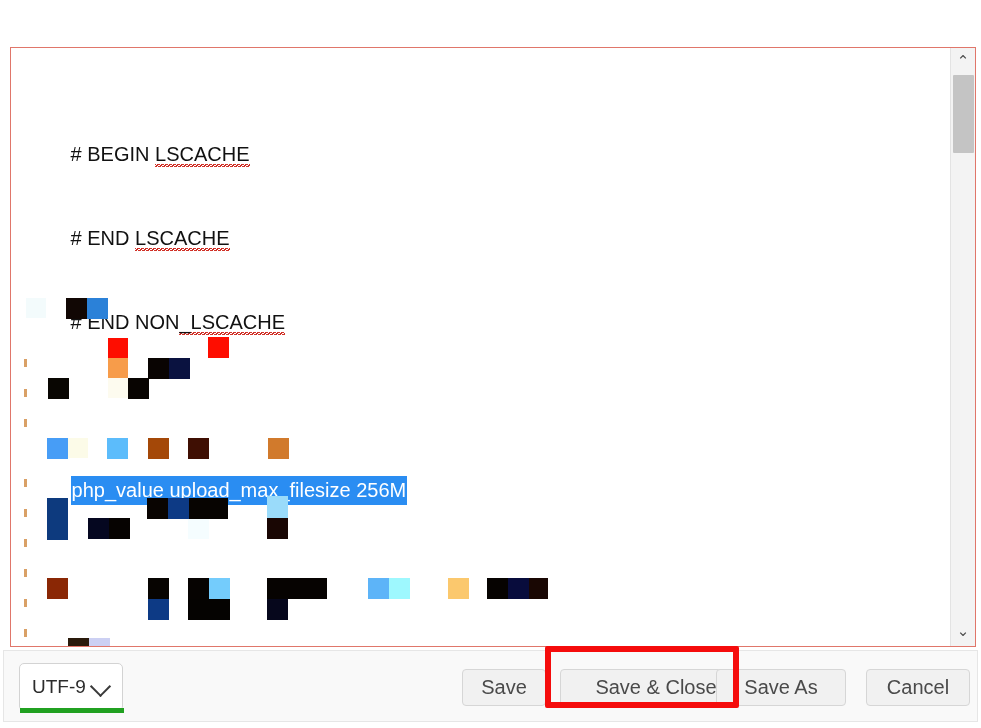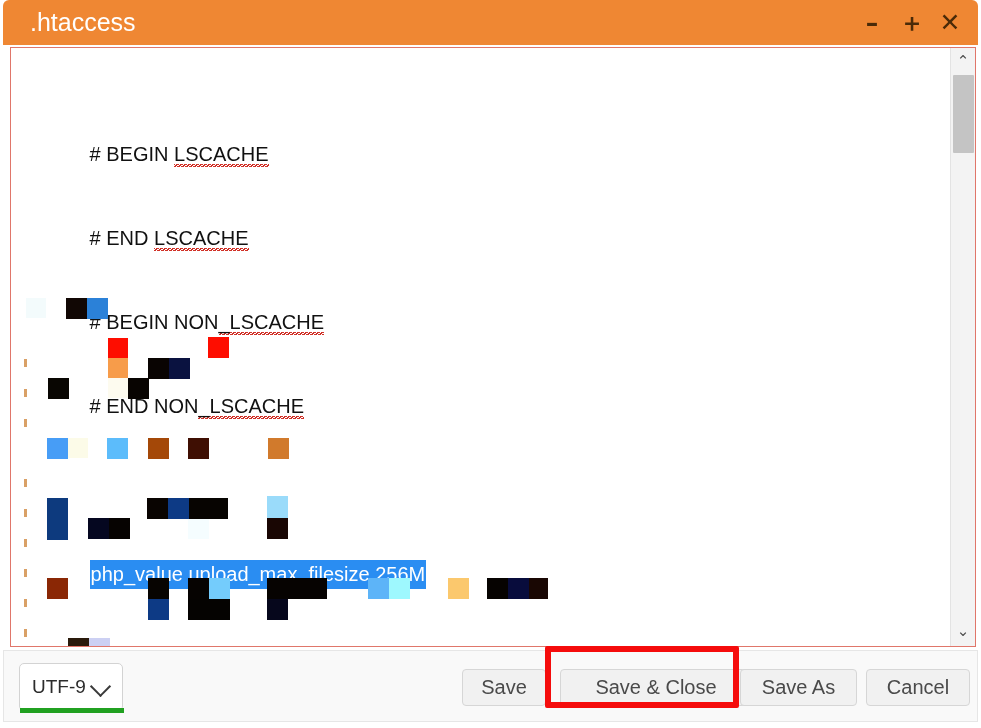--- a/index.html
+++ b/index.html
@@ -85,21 +85,21 @@
     height: 600px;
     border: 1px solid #e0766a;
     background: #ffffff;
     box-sizing: border-box;
     overflow: hidden;
   }
 
   
   #code-lines {
     position: absolute;
-    left: 23px;
+    left: 4px;
     top: 8px;
     width: 900px;
     font-family: "Liberation Sans", sans-serif;
     font-size: 20px;
     line-height: 28px;
     color: #111111;
     white-space: pre;
     user-select: text;
   }
   .code-line { height: 28px; position: relative; }
@@ -255,60 +255,51 @@
     font-size: 20px;
     font-family: "Liberation Sans", sans-serif;
     line-height: 35px;
     text-align: center;
     cursor: pointer;
     box-sizing: border-box;
     user-select: none;
   }
   #btn-save        { left: 458px; width: 84px; }
   #btn-save-close  { left: 556px; width: 192px; }
-  #btn-save-as     { left: 736px; width: 117px; }
+  #btn-save-as     { left: 712px; width: 130px; }
   #btn-cancel      { left: 862px; width: 104px; }
 
   
   #annotation-box {
     position: absolute;
     left: 545px;
     top: 646px;
     width: 194px;
     height: 62px;
     border: 6px solid #f50c0c;
     border-radius: 2px;
     box-sizing: border-box;
     pointer-events: none;
   }
 </style>
 <style>#encoding-select::after{background:#21a121;}</style></head>
 <body>
 
 <div id="file-editor-window">
 
-  <div id="titlebar" style="background: rgb(239, 135, 51);">
-    <div id="titlebar-title">.htaccess</div>
-    <div class="win-btn" id="win-minimize">–</div>
-    <div class="win-btn" id="win-maximize">＋</div>
-    <div class="win-btn" id="win-close">✕</div>
-  </div>
 
   <div id="editor-outer">
     <div id="editor-frame" style="border-color: rgb(224, 118, 106);">
 
       <div id="code-lines">
         <div class="code-line">
           <span># BEGIN </span><span class="spell">LSCACHE</span>
         </div>
         <div class="code-line">
           <span># END </span><span class="spell">LSCACHE</span>
-        </div>
-        <div class="code-line">
-          <span># BEGIN NON</span><span class="spell">_LSCACHE</span>
         </div>
         <div class="code-line">
           <span># END NON</span><span class="spell">_LSCACHE</span>
         </div>
         <div class="code-line">&nbsp;</div>
         <div class="code-line">
           <span class="selected-line" style="background: rgb(42, 141, 242);">php_value upload_max_filesize 256M</span>
         </div>
       </div>
 

